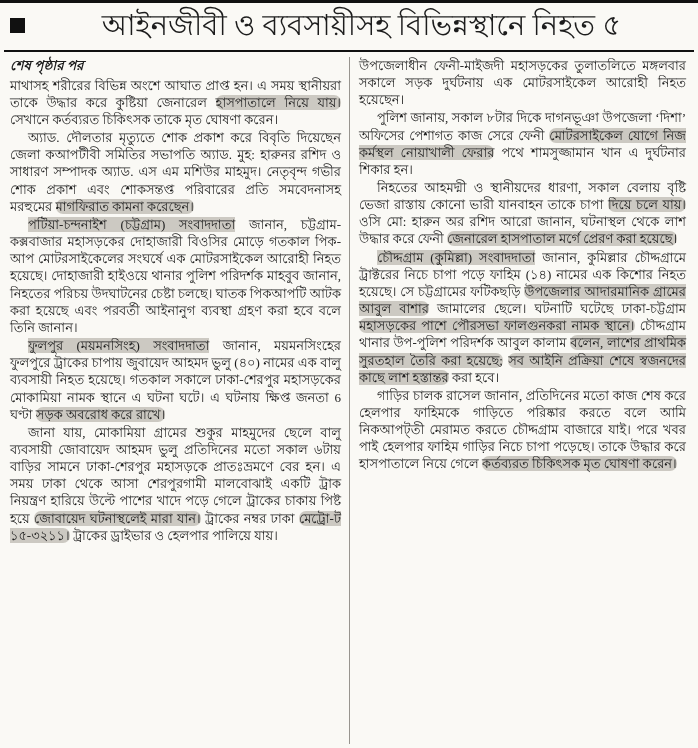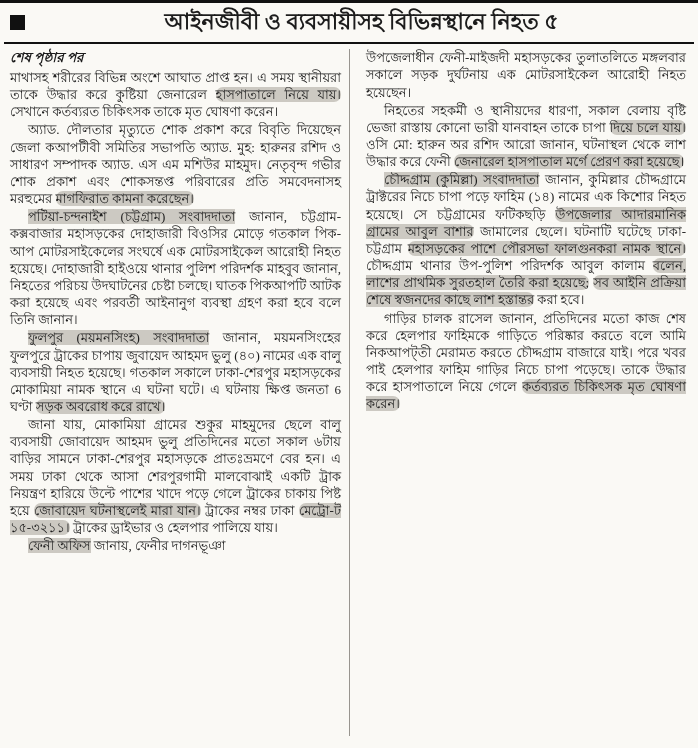--- a/index.html
+++ b/index.html
@@ -21,35 +21,35 @@
     display:flex; align-items:center; gap:10px;
     padding: 7px 6px 8px 6px;
     border-bottom: 2px solid var(--rule, #111);
   }
   .marker {
     width:15px; height:15px; flex:0 0 auto;
     background: var(--rule, #111);
   }
   .headline {
     flex:1; text-align:center;
-    font-size:22px; font-weight:bold; line-height:1.1;
+    font-size:29px; font-weight:normal; line-height:1.1;
   }
   .article {
     display:flex;
     height: calc(748px - 56px);
     padding-top:5px;
     overflow:hidden;
   }
   .col {
     width:50%;
     padding: 0 8px 4px 6px;
     font-size:13px; line-height:1.32;
     text-align:justify;
   }
-  .col-right { border-left: 1px solid #98958f; padding-left:16px; }
+  .col-right { border-left: 1px solid #98958f; padding-left:9px; }
   .continuation {
     font-weight:bold; font-style:italic;
     font-size:13.5px; margin-bottom:2px;
   }
   .para { margin:0 0 1px 0; }
   .para.indent { text-indent:18px; }
   .lead { font-weight:normal; background: var(--highlight, #ccc9c2); }
   .hl { background: var(--highlight, #ccc9c2); border-radius: 7px; }
 </style>
 </head>
@@ -63,23 +63,23 @@
   </div>
 
   <div class="article">
     <div class="col col-left" id="col-left">
       <div class="continuation">শেষ পৃষ্ঠার পর</div>
     <p class="para"><span class="seg">মাথাসহ শরীরের বিভিন্ন অংশে আঘাত প্রাপ্ত হন। এ সময় স্থানীয়রা তাকে উদ্ধার করে কুষ্টিয়া জেনারেল </span><span class="hl">হাসপাতালে নিয়ে যায়।</span><span class="seg"> সেখানে কর্তব্যরত চিকিৎসক তাকে মৃত ঘোষণা করেন।</span></p>
         <p class="para indent"><span class="seg">অ্যাড. দৌলতার মৃত্যুতে শোক প্রকাশ করে বিবৃতি দিয়েছেন জেলা কআপটীবী সমিতির সভাপতি অ্যাড. মুহ: হারুনর রশিদ ও সাধারণ সম্পাদক অ্যাড. এস এম মশিউর মাহমুদ। নেতৃবৃন্দ গভীর শোক প্রকাশ এবং শোকসন্তপ্ত পরিবারের প্রতি সমবেদনাসহ মরহুমের </span><span class="hl">মাগফিরাত কামনা করেছেন।</span></p>
         <p class="para indent"><span class="lead">পটিয়া-চন্দনাইশ (চট্টগ্রাম) সংবাদদাতা</span><span class="seg"> জানান, চট্টগ্রাম-কক্সবাজার মহাসড়কের দোহাজারী বিওসির মোড়ে গতকাল পিক-আপ মোটরসাইকেলের সংঘর্ষে এক মোটরসাইকেল আরোহী নিহত হয়েছে। দোহাজারী হাইওয়ে থানার পুলিশ পরিদর্শক মাহবুব জানান, নিহতের পরিচয় উদঘাটনের চেষ্টা চলছে। ঘাতক পিকআপটি আটক করা হয়েছে এবং পরবর্তী আইনানুগ ব্যবস্থা গ্রহণ করা হবে বলে তিনি জানান।</span></p>
         <p class="para indent"><span class="lead">ফুলপুর (ময়মনসিংহ) সংবাদদাতা</span><span class="seg"> জানান, ময়মনসিংহের ফুলপুরে ট্রাকের চাপায় জুবায়েদ আহমদ ভুলু (৪০) নামের এক বালু ব্যবসায়ী নিহত হয়েছে। গতকাল সকালে ঢাকা-শেরপুর মহাসড়কের মোকামিয়া নামক স্থানে এ ঘটনা ঘটে। এ ঘটনায় ক্ষিপ্ত জনতা 6 ঘণ্টা </span><span class="hl">সড়ক অবরোধ করে রাখে।</span></p>
         <p class="para indent"><span class="seg">জানা যায়, মোকামিয়া গ্রামের শুকুর মাহমুদের ছেলে বালু ব্যবসায়ী জোবায়েদ আহমদ ভুলু প্রতিদিনের মতো সকাল ৬টায় বাড়ির সামনে ঢাকা-শেরপুর মহাসড়কে প্রাতঃভ্রমণে বের হন। এ সময় ঢাকা থেকে আসা শেরপুরগামী মালবোঝাই একটি ট্রাক নিয়ন্ত্রণ হারিয়ে উল্টে পাশের খাদে পড়ে গেলে ট্রাকের চাকায় পিষ্ট হয়ে </span><span class="hl">জোবায়েদ ঘটনাস্থলেই মারা যান।</span><span class="seg"> ট্রাকের নম্বর ঢাকা </span><span class="hl">মেট্রো-ট ১৫-৩২১১।</span><span class="seg"> ট্রাকের ড্রাইভার ও হেলপার পালিয়ে যায়।</span></p>
-        <p class="para indent"><span class="lead">ফেনী অফিস</span><span class="seg"> জানায়, ফেনীর দাগনভূঞা</span></p>
       </div>
     <div class="col col-right" id="col-right">
         <p class="para"><span class="seg">উপজেলাধীন ফেনী-মাইজদী মহাসড়কের তুলাতলিতে মঙ্গলবার সকালে সড়ক দুর্ঘটনায় এক মোটরসাইকেল আরোহী নিহত হয়েছেন।</span></p>
-        <p class="para indent"><span class="seg">নিহতের সহকর্মী ও স্থানীয়দের ধারণা, সকাল বেলায় বৃষ্টি ভেজা রাস্তায় কোনো ভারী যানবাহন তাকে চাপা </span><span class="hl">দিয়ে চলে যায়।</span><span class="seg"> ওসি মো: হারুন অর রশিদ আরো জানান, ঘটনাস্থল থেকে লাশ উদ্ধার করে ফেনী </span><span class="hl">জেনারেল হাসপাতাল মর্গে প্রেরণ করা হয়েছে।</span></p>
+        <p class="para indent"><span class="seg">পুলিশ জানায়, সকাল ৮টার দিকে দাগনভূঞা উপজেলা ‘দিশা’ অফিসের পেশাগত কাজ সেরে ফেনী </span><span class="hl">মোটরসাইকেল যোগে নিজ কর্মস্থল নোয়াখালী ফেরার</span><span class="seg"> পথে শামসুজ্জামান খান এ দুর্ঘটনার শিকার হন।</span></p>
+        <p class="para indent"><span class="seg">নিহতের আহমদ্মী ও স্থানীয়দের ধারণা, সকাল বেলায় বৃষ্টি ভেজা রাস্তায় কোনো ভারী যানবাহন তাকে চাপা </span><span class="hl">দিয়ে চলে যায়।</span><span class="seg"> ওসি মো: হারুন অর রশিদ আরো জানান, ঘটনাস্থল থেকে লাশ উদ্ধার করে ফেনী </span><span class="hl">জেনারেল হাসপাতাল মর্গে প্রেরণ করা হয়েছে।</span></p>
         <p class="para indent"><span class="lead">চৌদ্দগ্রাম (কুমিল্লা) সংবাদদাতা</span><span class="seg"> জানান, কুমিল্লার চৌদ্দগ্রামে ট্রাক্টরের নিচে চাপা পড়ে ফাহিম (১৪) নামের এক কিশোর নিহত হয়েছে। সে চট্টগ্রামের ফটিকছড়ি </span><span class="hl">উপজেলার আদারমানিক গ্রামের আবুল বাশার</span><span class="seg"> জামালের ছেলে। ঘটনাটি ঘটেছে ঢাকা-চট্টগ্রাম </span><span class="hl">মহাসড়কের পাশে পৌরসভা ফালগুনকরা নামক স্থানে।</span><span class="seg"> চৌদ্দগ্রাম থানার উপ-পুলিশ পরিদর্শক আবুল কালাম </span><span class="hl">বলেন, লাশের প্রাথমিক সুরতহাল তৈরি করা হয়েছে;</span><span class="seg"> </span><span class="hl">সব আইনি প্রক্রিয়া শেষে স্বজনদের কাছে লাশ হস্তান্তর</span><span class="seg"> করা হবে।</span></p>
         <p class="para indent"><span class="seg">গাড়ির চালক রাসেল জানান, প্রতিদিনের মতো কাজ শেষ করে হেলপার ফাহিমকে গাড়িতে পরিষ্কার করতে বলে আমি নিকআপট্তী মেরামত করতে চৌদ্দগ্রাম বাজারে যাই। পরে খবর পাই হেলপার ফাহিম গাড়ির নিচে চাপা পড়েছে। তাকে উদ্ধার করে হাসপাতালে নিয়ে গেলে </span><span class="hl">কর্তব্যরত চিকিৎসক মৃত ঘোষণা করেন।</span></p>
       </div>
   </div>
 
 </div>
 
 </body></html>

